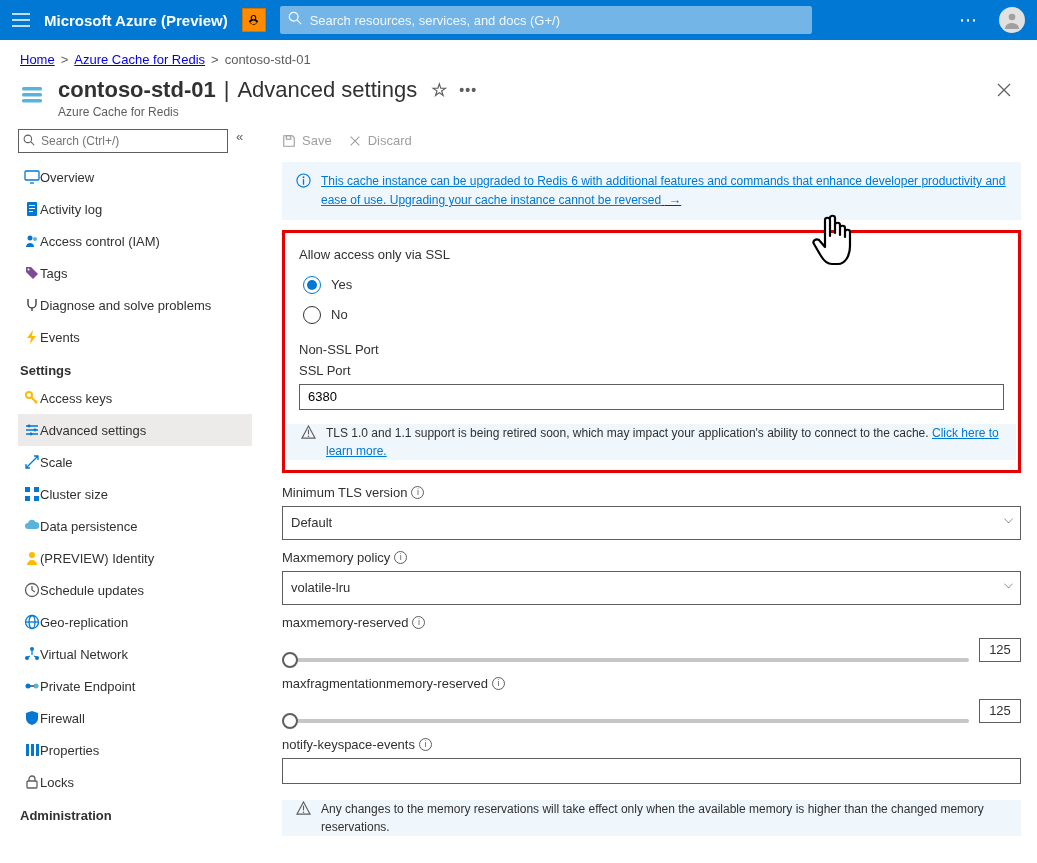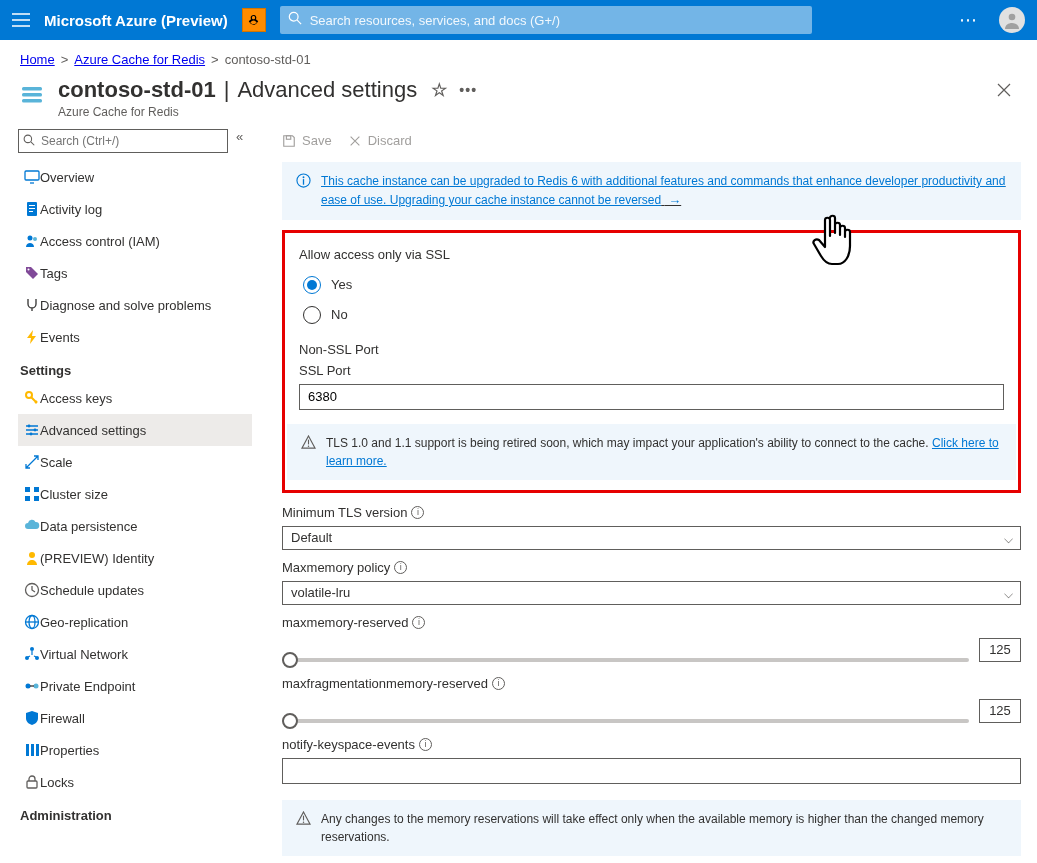--- a/index.html
+++ b/index.html
@@ -65,25 +65,25 @@
 .highlight-box .inner-pad { padding: 0 14px; }
 
 .form-label { font-size: 13px; color: #323130; margin: 6px 0 6px 0; display: flex; align-items:center; gap:4px; }
 .info-hint { width:13px; height:13px; border:1px solid #605e5c; border-radius:50%; display:inline-flex; align-items:center; justify-content:center; font-size:9px; color:#605e5c; }
 .radio-group { display: flex; flex-direction: column; gap: 12px; padding: 8px 0 12px 4px; }
 .radio-opt { display: flex; align-items: center; gap: 10px; font-size: 13px; }
 .radio-circle { width: 18px; height: 18px; border: 1px solid #323130; border-radius: 50%; display:flex; align-items:center; justify-content:center; }
 .radio-circle.checked { border-color: #0078d4; }
 .radio-circle.checked::after { content:''; width:10px; height:10px; background:#0078d4; border-radius:50%; }
 .form-input { width: 100%; height: 26px; border: 1px solid #605e5c; padding: 0 8px; font-size: 13px; margin-bottom: 8px; }
-.form-select { width: 100%; height: 24px; border: 1px solid #605e5c; padding: 0 8px; font-size: 13px; margin-bottom: 10px; appearance: none; background: #fff; position:relative; display:flex; align-items:center; }
+.form-select { width: 100%; height: 34px; border: 1px solid #605e5c; padding: 0 8px; font-size: 13px; margin-bottom: 10px; appearance: none; background: #fff; position:relative; display:flex; align-items:center; }
 .select-wrap { position: relative; margin-bottom: 10px; }
 .select-wrap .chev { position:absolute; right:8px; top:6px; color:#605e5c; pointer-events:none; font-size:12px; }
 
-.warn-banner { background: #eff6fc; padding: 10px 14px; display:flex; gap:10px; font-size: 12px; line-height:1.5; margin: 6px 0 0 0; }
+.warn-banner { background: #eff6fc; padding: 0 14px; display:flex; gap:10px; font-size: 12px; line-height:1.5; margin: 6px 0 0 0; }
 .warn-banner .wicon { color:#605e5c; flex-shrink:0; margin-top:1px; }
 .warn-banner a { color: #0078d4; text-decoration: underline; }
 
 .slider-row { display: flex; align-items: flex-end; gap: 10px; margin: 8px 0 14px 0; }
 .slider-track { flex:1; height: 4px; background: #c8c6c4; border-radius: 2px; position: relative; }
 .slider-thumb { width: 16px; height:16px; border:2px solid #605e5c; border-radius:50%; background:#fff; position:absolute; top:-6px; left:0; }
 .slider-value { width: 42px; height: 24px; border:1px solid #605e5c; text-align:center; font-size:13px; display:flex; align-items:center; justify-content:center; }
 
 
 .cursor-hand { position: absolute; left: 806px; top: 208px; pointer-events: none; }

